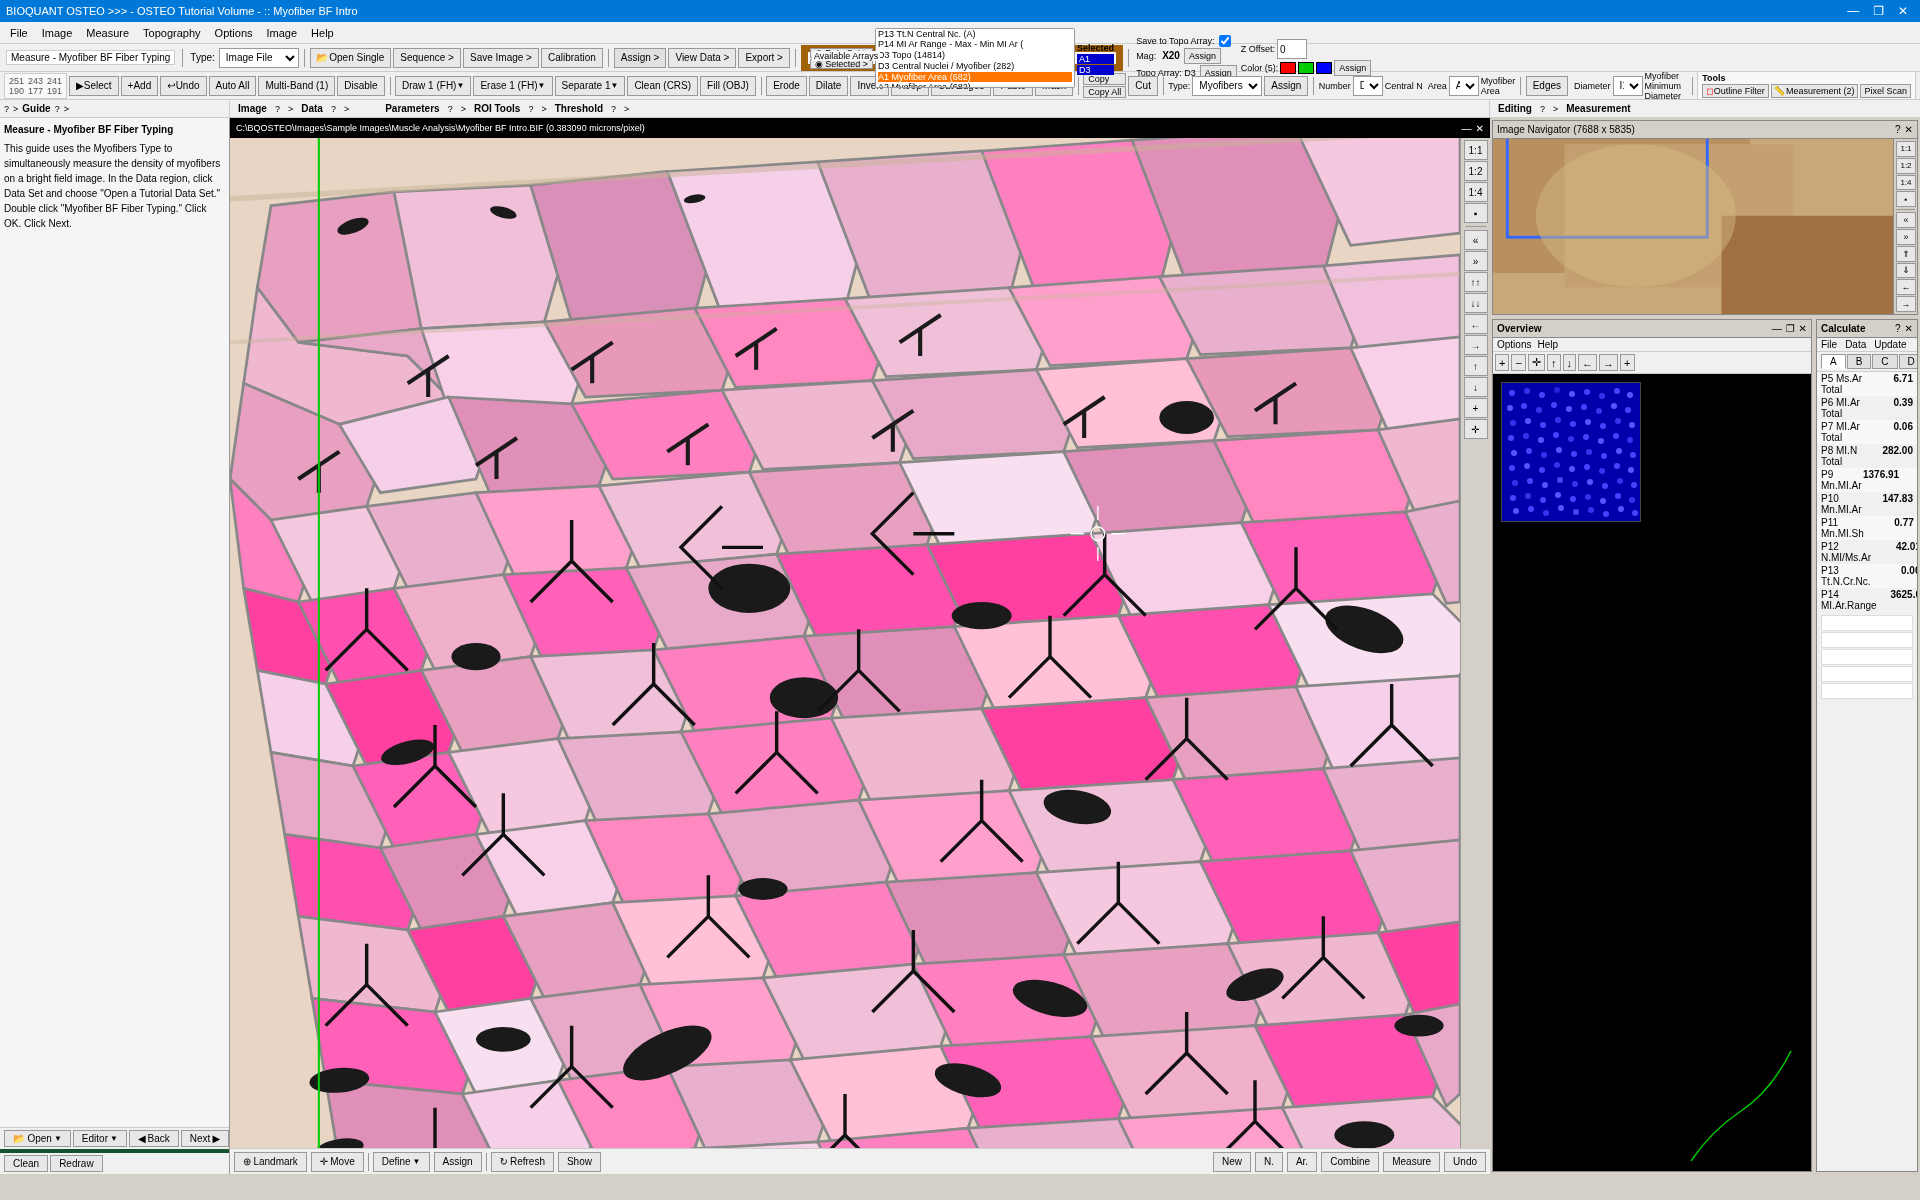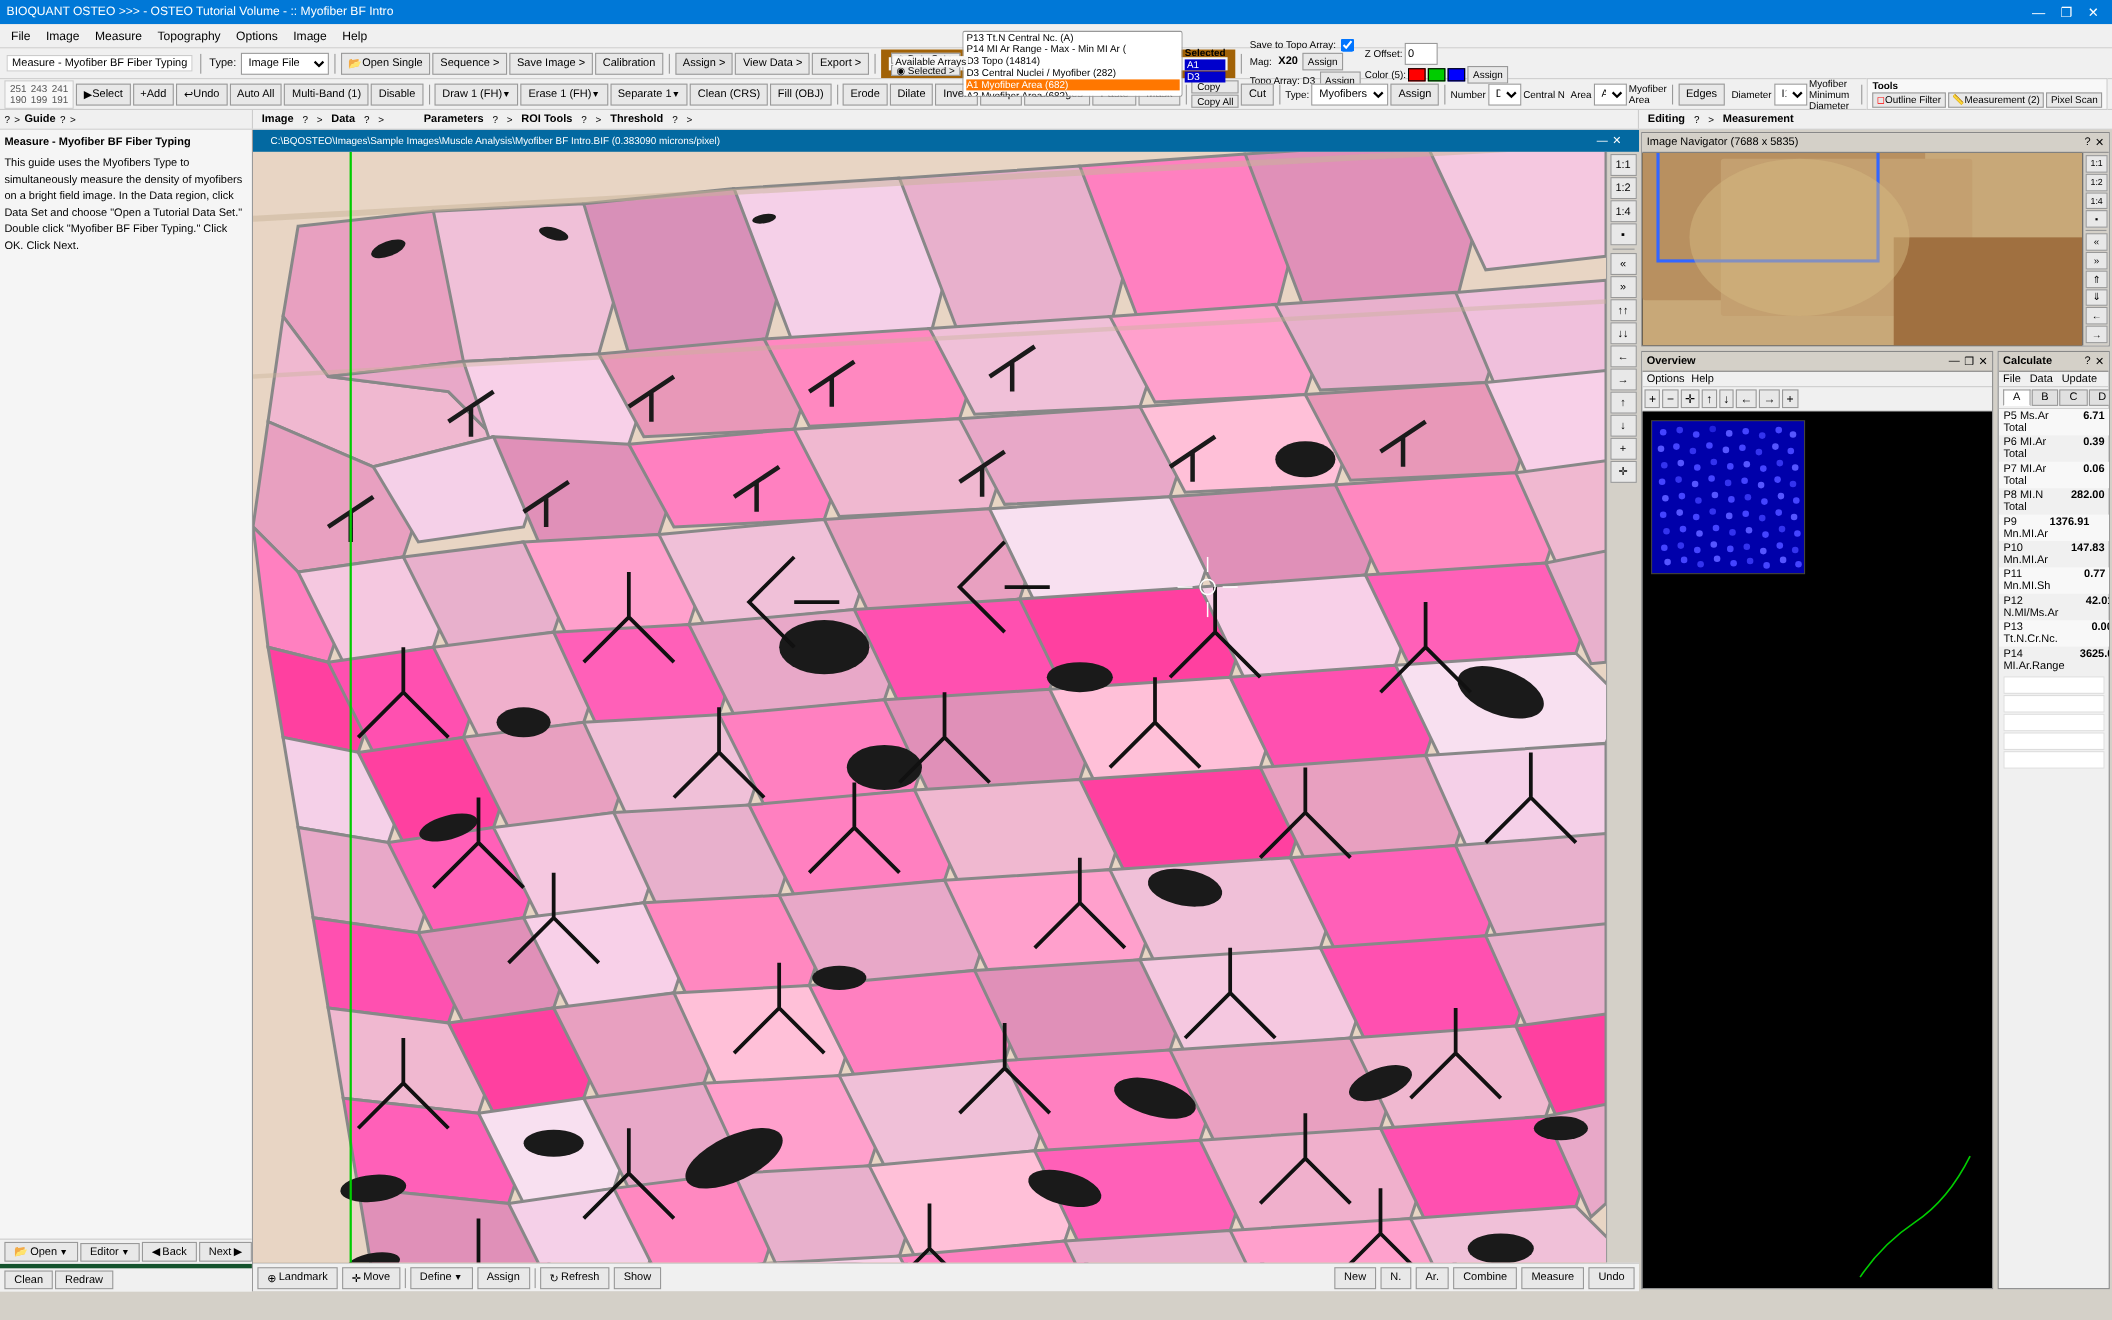--- a/index.html
+++ b/index.html
@@ -159,21 +159,21 @@
 <div class="toolbar-row" style="height:28px;">
 
   <div style="display:flex; flex-direction:column; font-size:9px; border:1px solid #ccc; padding:1px 4px; background:#f8f8f8; height:26px; justify-content:center;">
     <div style="display:flex; gap:4px; align-items:center;">
       <span style="font-size:9px; color:#555;">251</span>
       <span style="font-size:9px; color:#555;">243</span>
       <span style="font-size:9px; color:#555;">241</span>
     </div>
     <div style="display:flex; gap:4px; align-items:center;">
       <span style="font-size:9px; color:#555;">190</span>
-      <span style="font-size:9px; color:#555;">199</span>
+      <span style="font-size:9px; color:#555;">177</span>
       <span style="font-size:9px; color:#555;">191</span>
     </div>
   </div>
 
   <button class="tb-btn">
     <span>▶</span> 
       <span>Select</span>
   </button>
   <button class="tb-btn">
     <span>+</span> 
@@ -338,21 +338,21 @@
           <span>Clean</span>
         </button>
       <button class="nav-btn">
           <span>Redraw</span>
         </button>
     </div>
   </div>
 
   <div style="flex:1; display:flex; flex-direction:column; overflow:hidden;">
 
-    <div style="background:#0369a1; color:white; padding:1px 16px; font-size:10px; display:flex; justify-content:space-between; align-items:center; height:20px; flex-shrink:0;">
+    <div style="background:#000000; color:white; padding:1px 6px; font-size:10px; display:flex; justify-content:space-between; align-items:center; height:20px; flex-shrink:0;">
       <span style="font-size:9px;">C:\BQOSTEO\Images\Sample Images\Muscle Analysis\Myofiber BF Intro.BIF (0.383090 microns/pixel)</span>
       <div style="display:flex; gap:4px;">
         <button style="background:none;border:none;color:white;cursor:pointer;font-size:10px;">—</button>
         <button style="background:none;border:none;color:white;cursor:pointer;font-size:10px;">✕</button>
       </div>
     </div>
 
     <div style="display:flex; flex:1; overflow:hidden;">
 
       <div style="flex:1; position:relative; overflow:hidden; background:#c8b49a;">

